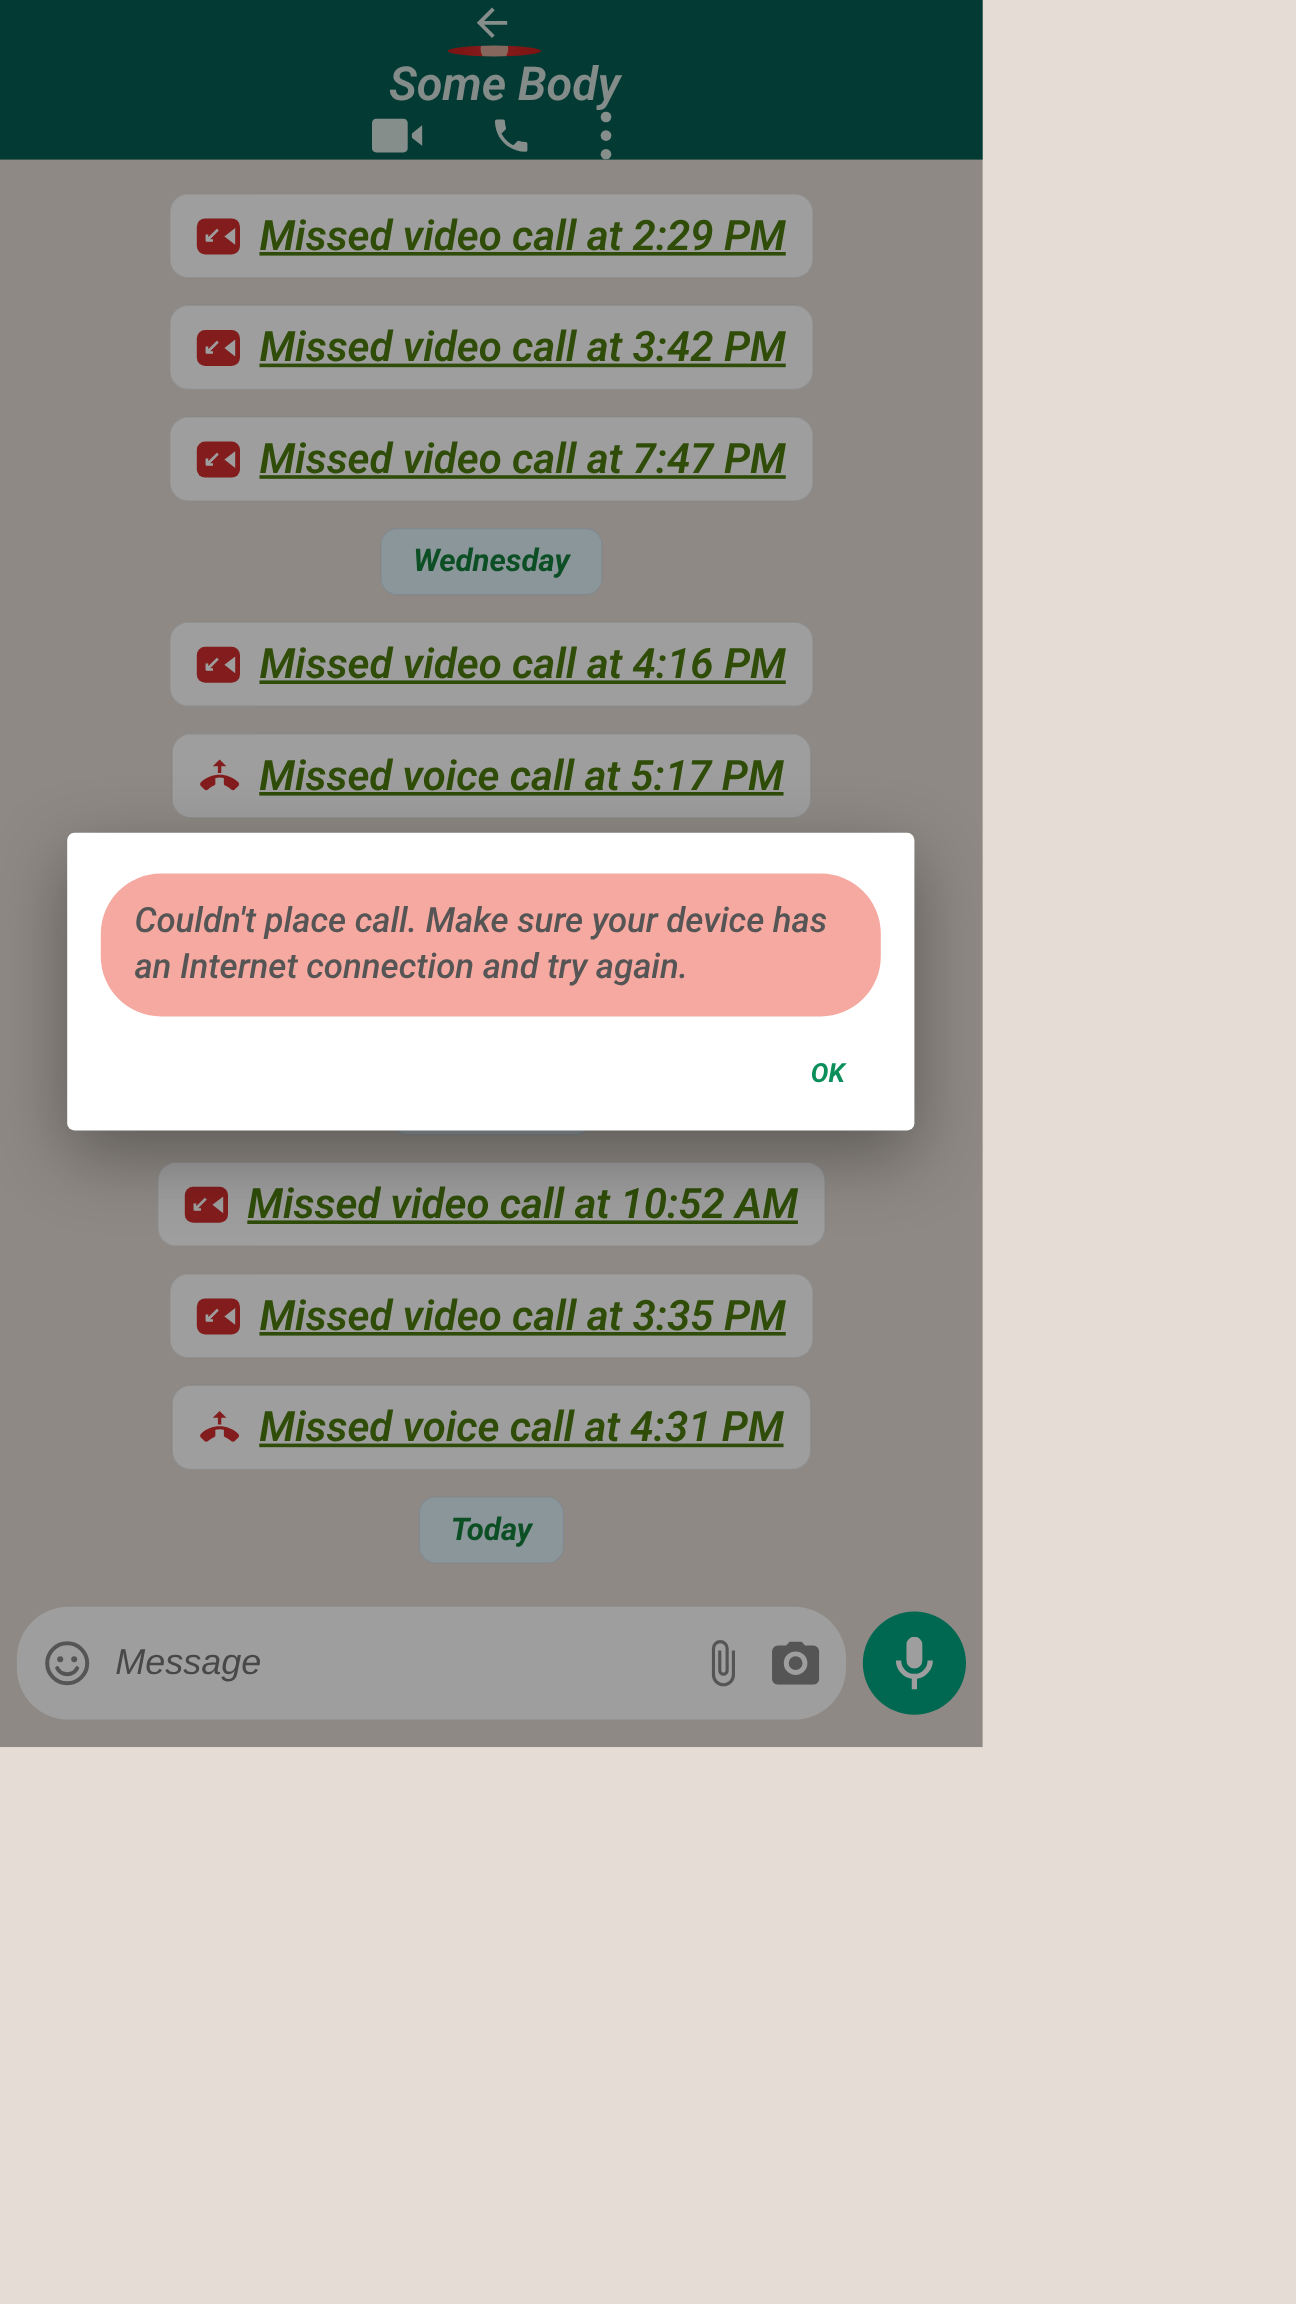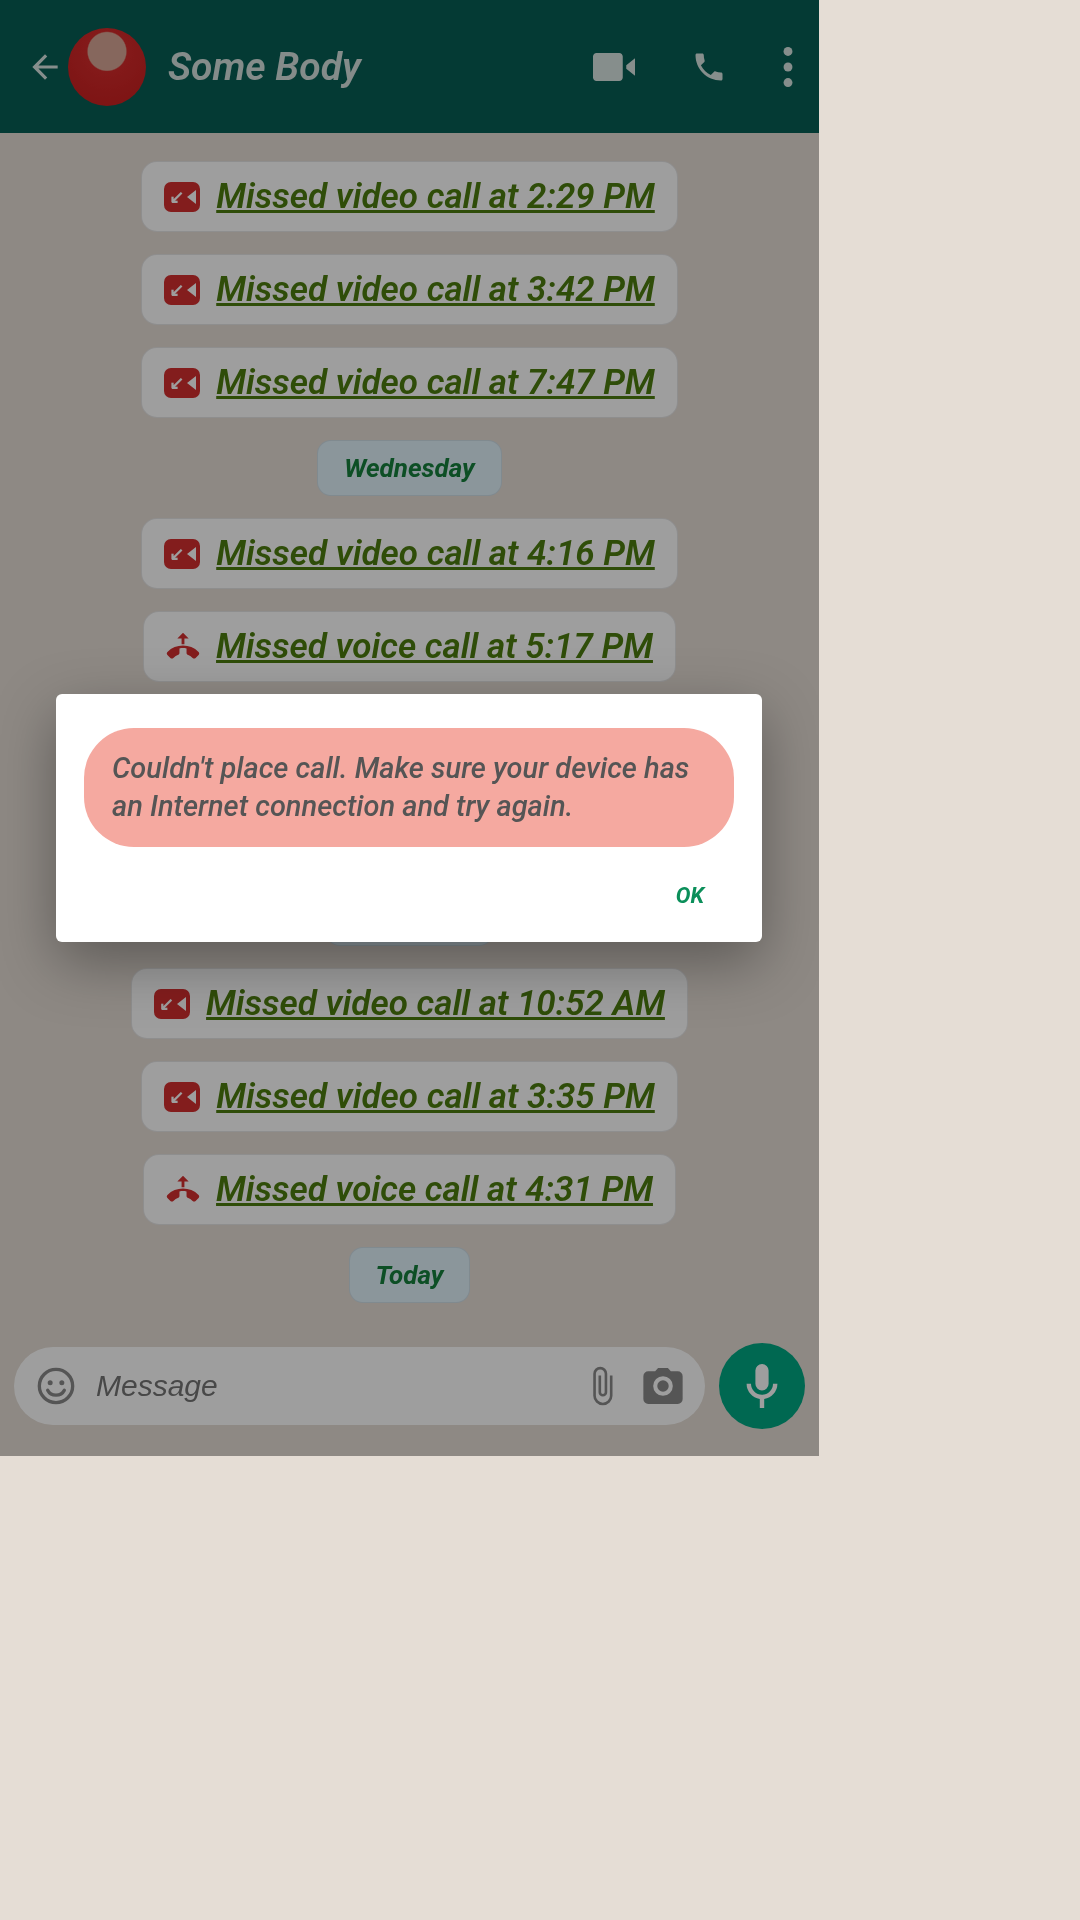--- a/index.html
+++ b/index.html
@@ -24,20 +24,21 @@
 
   
   .header {
     position: relative;
     z-index: 1;
     height: 133px;
     background: #075e54;
     display: flex;
     align-items: center;
     padding: 0 26px;
+    flex-direction: column;
   }
   .back-btn {
     display: flex; align-items: center;
     color: #fff;
   }
   .avatar {
     width: 78px; height: 78px;
     border-radius: 50%;
     background: radial-gradient(circle at 50% 30%, #d9a796 0%, #d9a796 28%, #d42a2a 30%, #c81e1e 100%);
     margin-left: 4px;
@@ -119,21 +120,21 @@
     height: 120px;
     display: flex;
     align-items: center;
     padding: 0 14px 20px 14px;
     gap: 14px;
     z-index: 1;
     background: transparent;
   }
   .msg-field {
     flex: 1;
-    height: 78px;
+    height: 94px;
     background: #fff;
     border-radius: 43px;
     display: flex;
     align-items: center;
     padding: 0 22px;
     gap: 20px;
   }
   .msg-field input {
     flex: 1;
     border: none;

